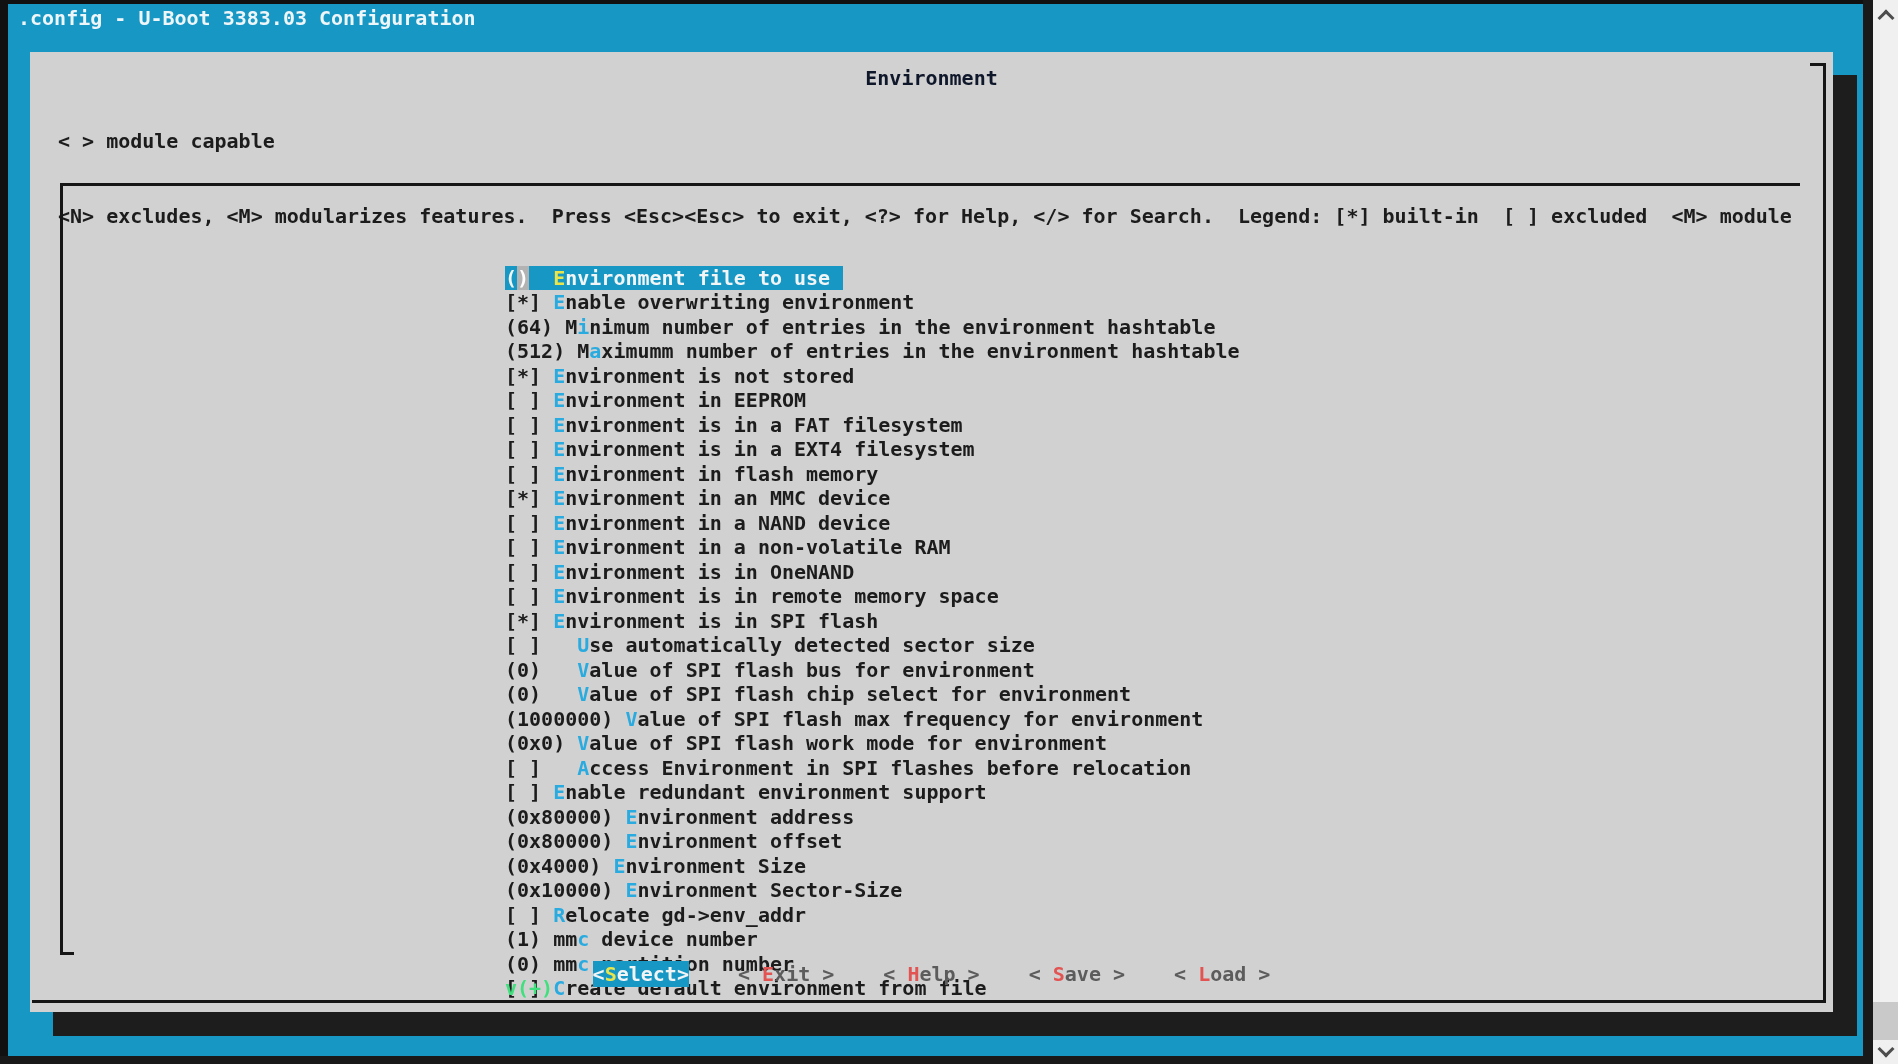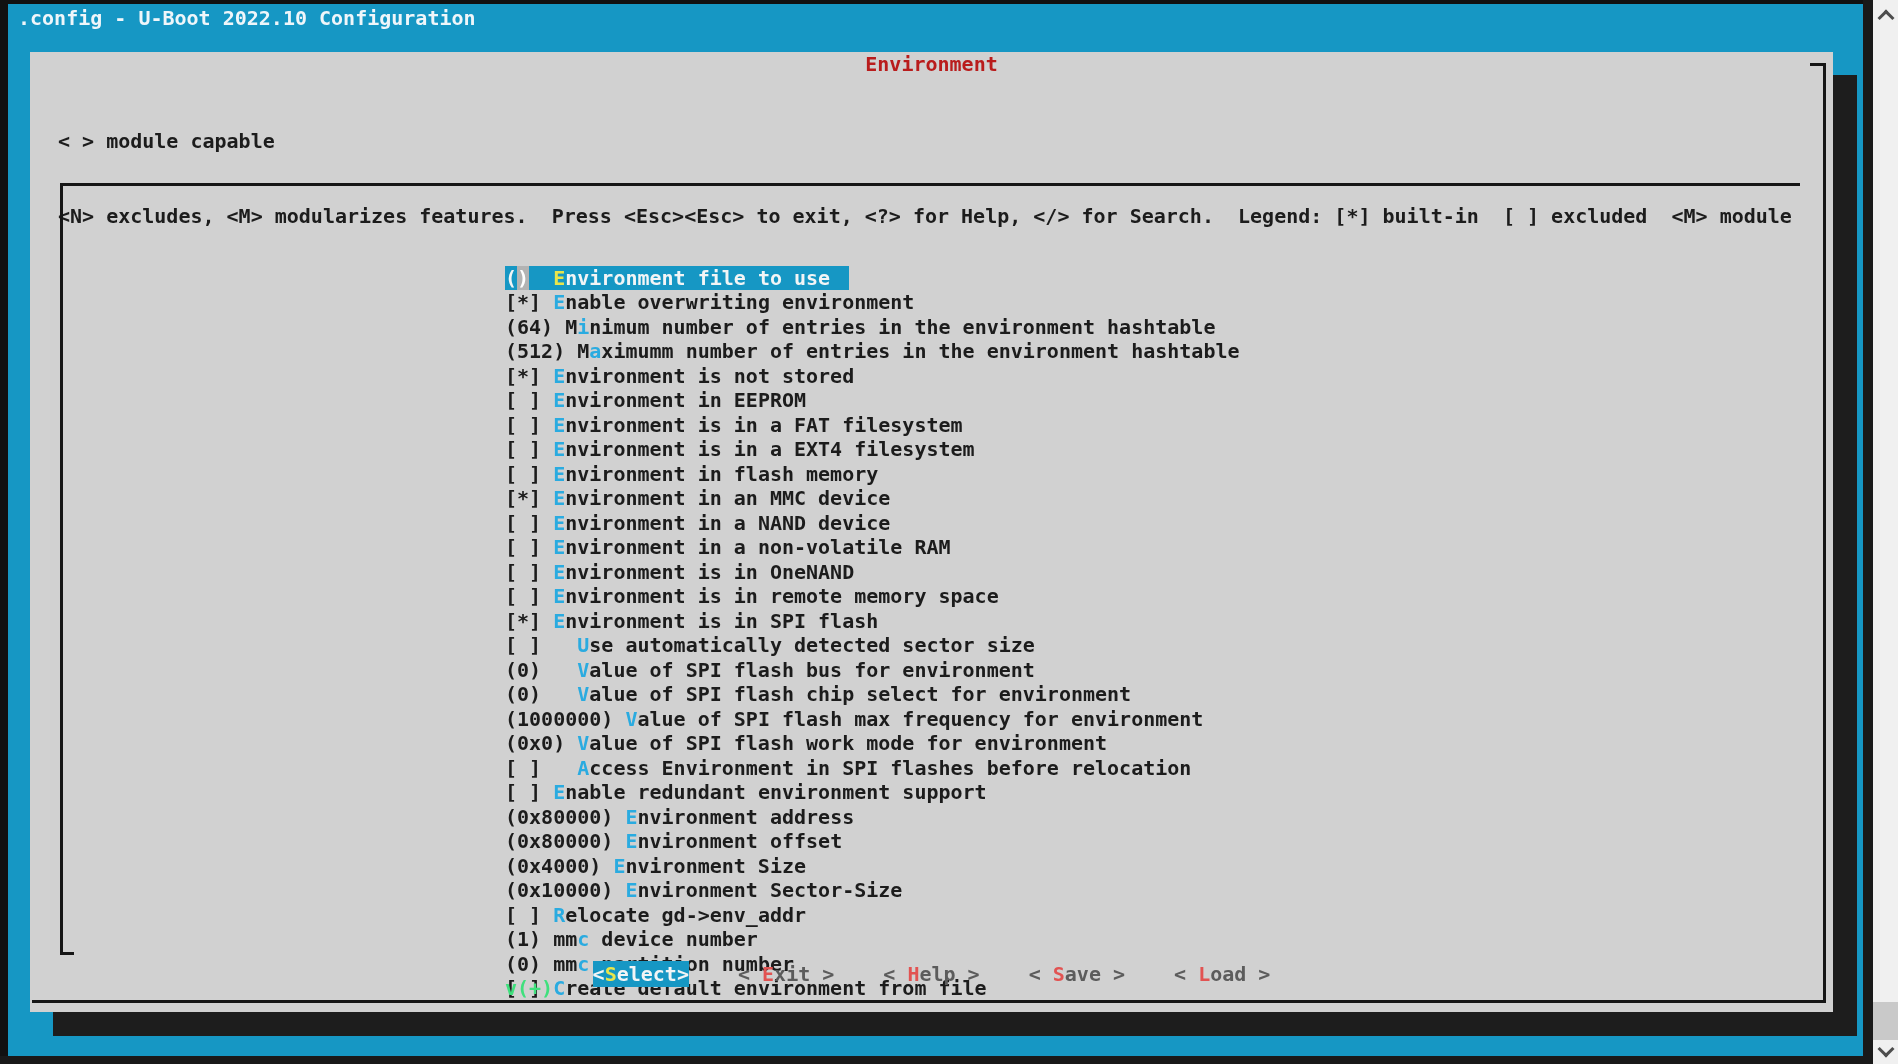--- a/index.html
+++ b/index.html
@@ -10,36 +10,36 @@
   
   .titlebar{position:absolute;left:10px;top:2px;color:#eff6fa;white-space:pre;}
   .crumbrow{position:absolute;left:10px;top:26px;right:12px;display:flex;align-items:center;color:#eff6fa;white-space:pre;}
   .crumb-rule{flex:1;height:3px;background:#8ed4ec;margin-left:12px;margin-right:2px;}
 
   
   .dialog{position:absolute;left:22px;top:48px;width:1803px;height:960px;background:#d1d1d1;color:#1c1c1c;}
   .shadow-right{position:absolute;left:1825px;top:71px;width:24px;height:960px;background:#1d1d1d;}
   .shadow-bottom{position:absolute;left:45px;top:1008px;width:1804px;height:24px;background:#1d1d1d;}
 
-  .dialog-title{position:absolute;left:0;top:0;width:100%;text-align:center;color:#b91c1c;}
+  .dialog-title{position:absolute;left:0;top:14px;width:100%;text-align:center;color:#0f172a;}
   .instructions{position:absolute;left:28px;top:27px;white-space:pre;line-height:25px;}
 
   .dlg-border-right{position:absolute;right:7px;top:11px;bottom:9px;width:3px;background:#161616;}
   .dlg-corner-tr{position:absolute;right:10px;top:11px;width:13px;height:3px;background:#161616;}
   .dlg-border-bottom{position:absolute;left:2px;right:7px;bottom:9px;height:3px;background:#161616;}
 
   
   .menubox{position:absolute;left:30px;top:131px;width:1737px;height:769px;
            border-top:3px solid #161616;border-left:3px solid #161616;}
   .menubox-corner-bl{position:absolute;left:-3px;bottom:0;width:14px;height:3px;background:#161616;}
 
   .menu-list{position:absolute;left:442px;top:6px;white-space:pre;line-height:24.5px;}
   .menu-row{height:24.5px;width:fit-content;}
   .menu-row .hot{color:#2aabe0;}
-  .menu-row.on{background:#1697c4;color:#f2f5f6;padding-right:19px;}
+  .menu-row.on{background:#1697c4;color:#f2f5f6;padding-right:13px;}
   .menu-row.on .hot{color:#e9e54b;}
   .menu-row.on .cur{background:#b3b3b3;color:#ffffff;}
   .more{color:#3fe07d;height:24.5px;}
 
   
   .buttons{position:absolute;left:0;right:0;top:909px;display:flex;justify-content:center;gap:49px;white-space:pre;}
   .btn{color:#5c5c5c;padding:1px 0;}
   .btn .hot{color:#e25352;}
   .btn.on{background:#1697c4;color:#f2f5f6;}
   .btn.on .hot{color:#e9e54b;}
@@ -52,21 +52,21 @@
   .chev{position:absolute;left:7px;width:9px;height:9px;border-right:3px solid #4d4d4d;border-bottom:3px solid #4d4d4d;}
   .chev.up{top:12px;transform:rotate(-135deg);}
   .chev.down{top:1043px;transform:rotate(45deg);}
 </style>
 </head>
 <body>
 
 <div class="screen">
   <div class="term">
 
-    <div class="titlebar">.config - U-Boot 2022.10 Configuration</div>
+    <div class="titlebar">.config - U-Boot 3383.03 Configuration</div>
 
     <div class="dialog">
       <div class="dialog-title">Environment</div>
       <div class="instructions">
         <div>&lt; &gt; module capable</div>
         <div>&lt;N&gt; excludes, &lt;M&gt; modularizes features.  Press &lt;Esc&gt;&lt;Esc&gt; to exit, &lt;?&gt; for Help, &lt;/&gt; for Search.  Legend: [*] built-in  [ ] excluded  &lt;M&gt; module</div>
       </div>
 
       <div class="dlg-border-right"></div>
       <div class="dlg-corner-tr"></div>

